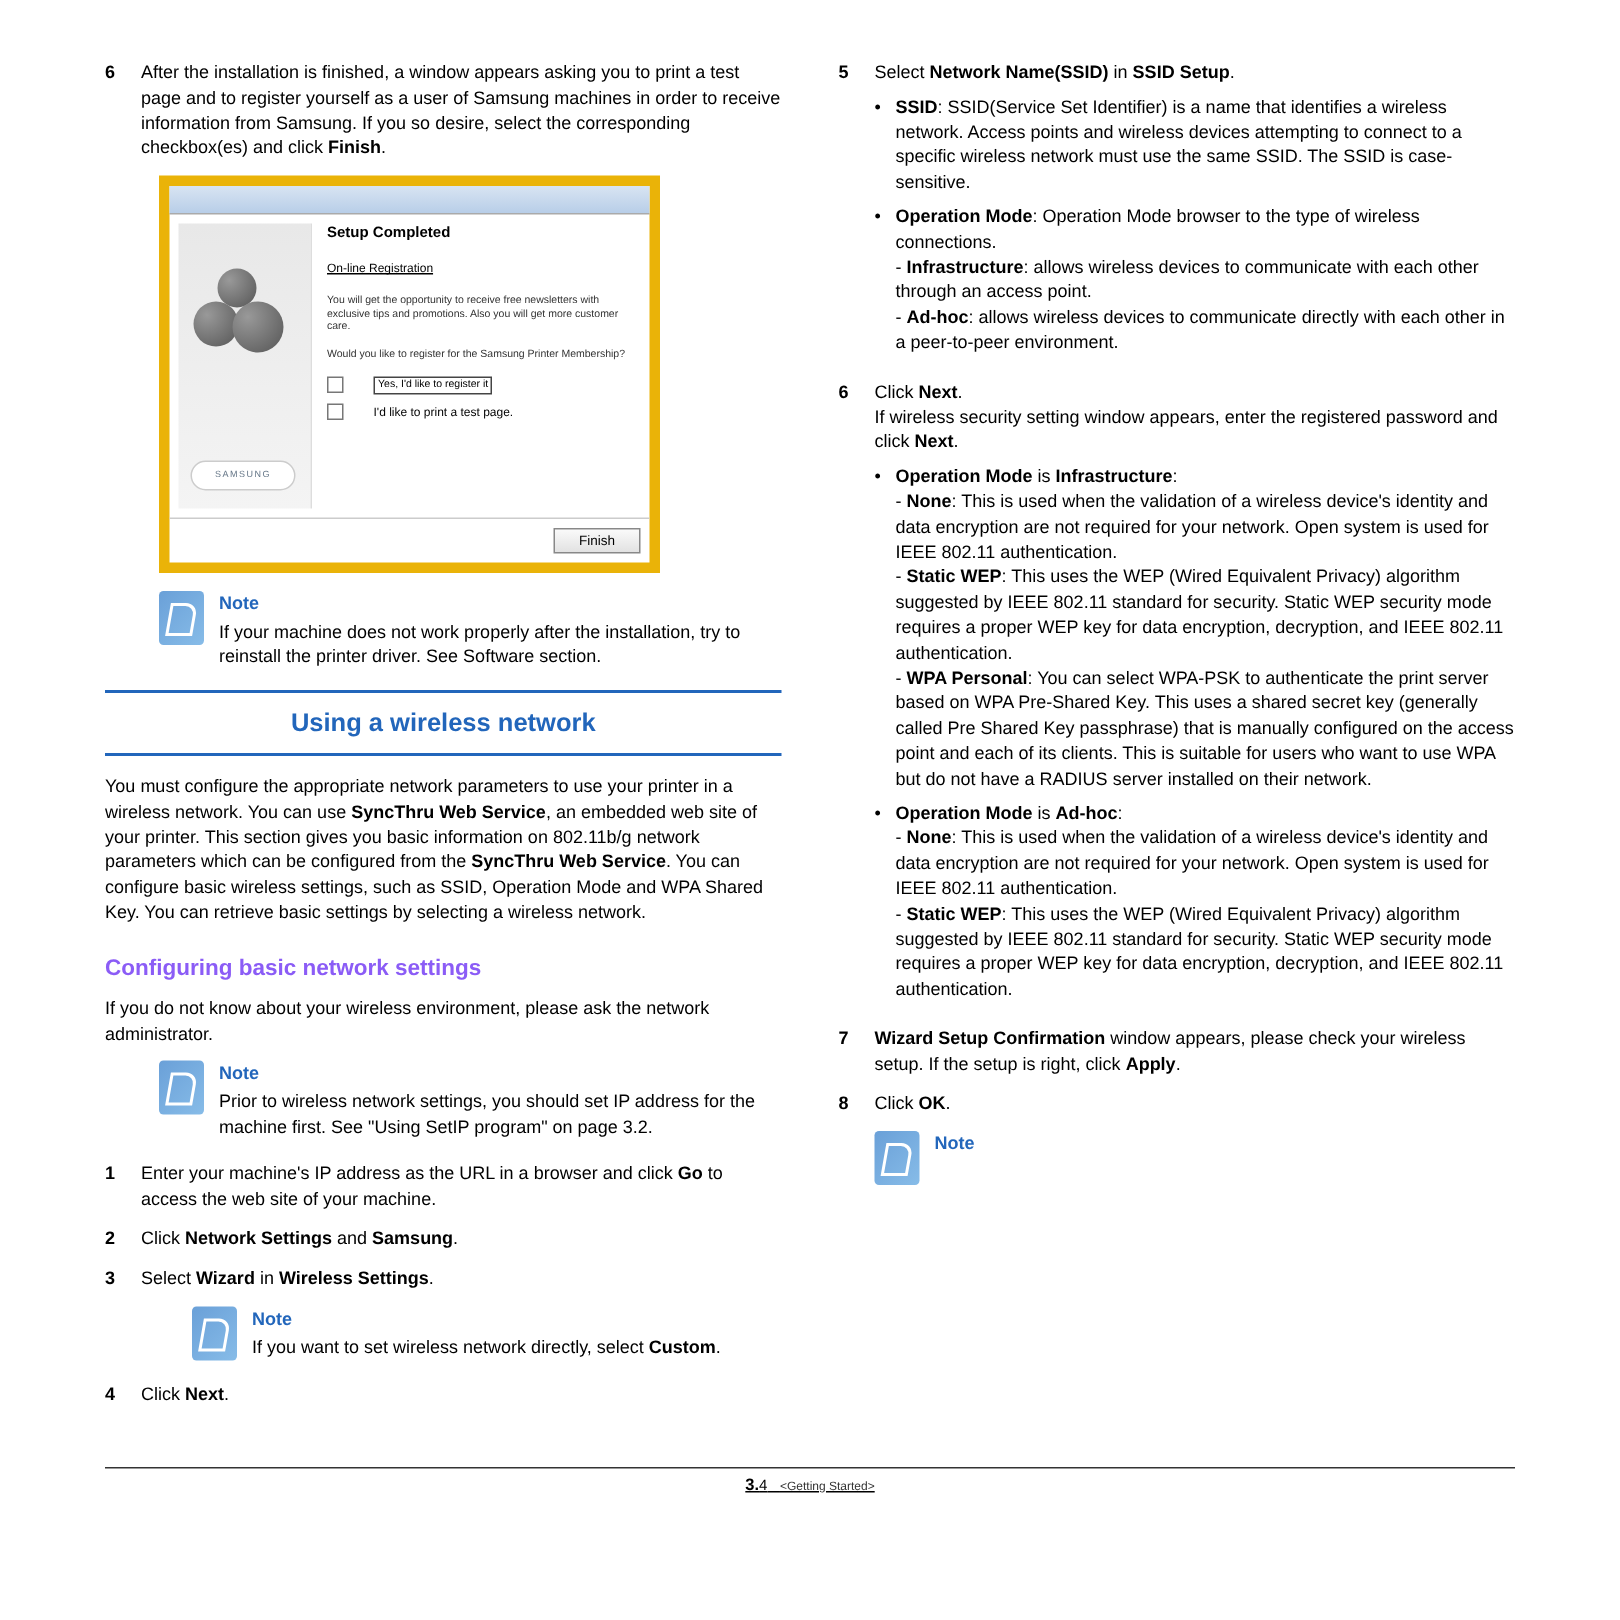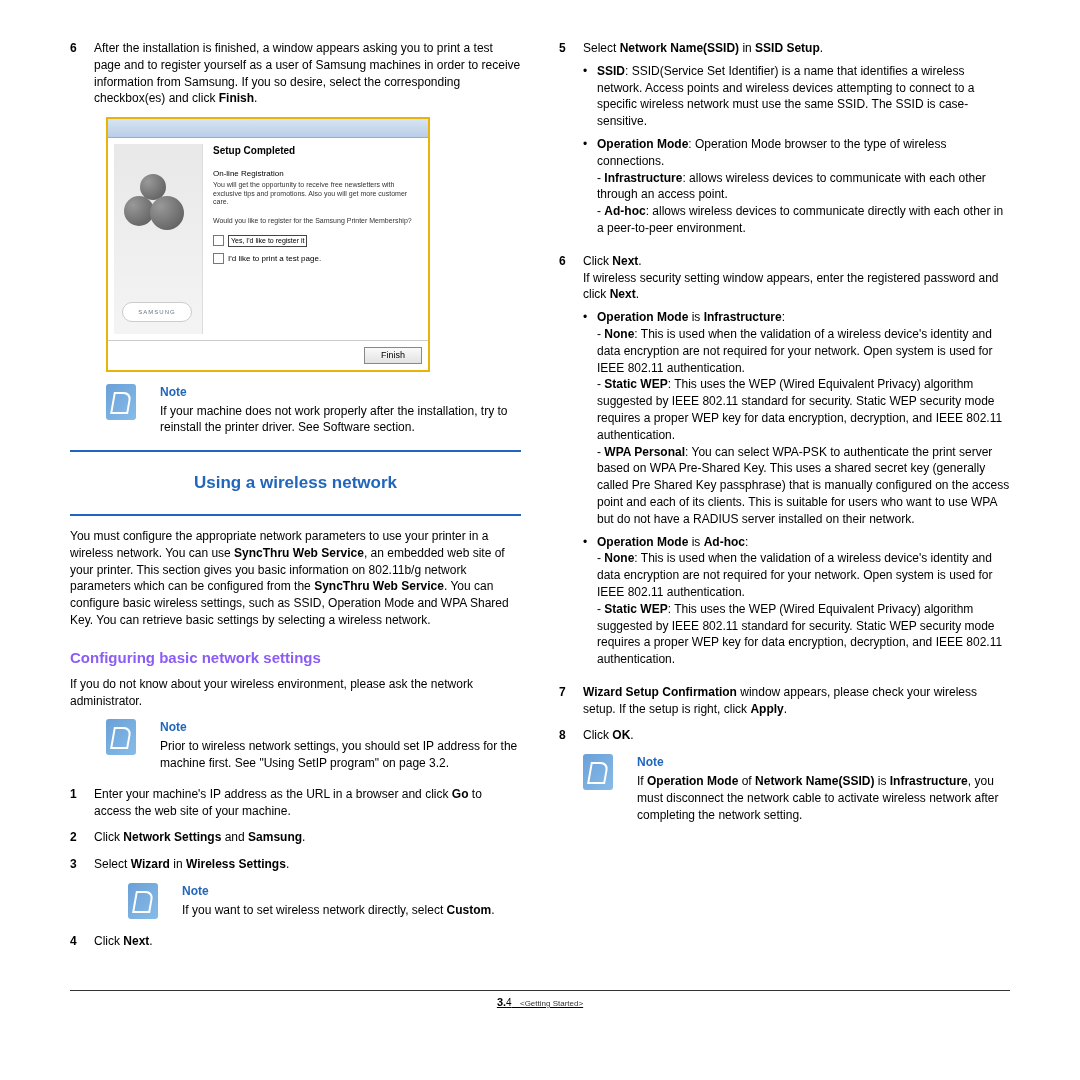--- a/index.html
+++ b/index.html
@@ -27,21 +27,21 @@
   }
   .step-num {
     width: 24px;
     flex-shrink: 0;
     font-weight: bold;
   }
   .step-body {
     flex: 1;
   }
   .screenshot {
-    border: 2px solid #eab308;
+    border: 7px solid #eab308;
     margin: 8px 0 12px 36px;
     width: 320px;
     background: #fff;
     font-size: 9px;
     position: relative;
   }
   .ss-title {
     background: linear-gradient(#d8e4f2, #b8cee8);
     border-bottom: 1px solid #aaa;
     height: 18px;
@@ -84,32 +84,33 @@
     flex: 1;
     padding-right: 4px;
   }
   .ss-h {
     font-weight: bold;
     font-size: 10px;
     margin-bottom: 10px;
   }
   .ss-sub {
     font-size: 8px;
-    margin-bottom: 2px;
+    margin-bottom: 13px;
+    text-decoration: underline;
   }
   .ss-line {
     font-size: 7px;
     line-height: 1.2;
     margin-bottom: 10px;
     color:#333;
   }
   .ss-chk {
     display:flex;
     align-items:center;
-    gap:4px;
+    gap:20px;
     font-size:8px;
     margin-bottom:6px;
   }
   .ss-chkbox {
     width:9px;height:9px;border:1px solid #777;background:#fff;
   }
   .ss-chklabel {
     border:1px solid #444;padding:0 2px;font-size:7px;
   }
   .ss-footer {
@@ -120,21 +121,21 @@
   }
   .ss-btn {
     border:1px solid #888;
     background:linear-gradient(#fafafa,#e2e2e2);
     font-size:9px;
     padding:1px 16px;
   }
   .note {
     display:flex;
     margin: 6px 0 14px 36px;
-    gap:24px;
+    gap:10px;
   }
   .note-indent {
     margin-left: 58px;
   }
   .note-icon {
     width:30px;height:36px;
     background:linear-gradient(135deg,#6aa0d8,#87bce8);
     border-radius:3px;
     flex-shrink:0;
     position:relative;
@@ -156,21 +157,21 @@
     font-weight:bold;
     margin-bottom:2px;
   }
   .section-title {
     text-align:center;
     color:#2266bb;
     font-weight:bold;
     font-size:17px;
     border-top:2px solid #2266bb;
     border-bottom:2px solid #2266bb;
-    padding:19px 0;
+    padding:8px 0;
     margin:14px 0 12px 0;
   }
   .subsection {
     color:#8b5cf6;
     font-weight:bold;
     font-size:15px;
     margin:18px 0 8px 0;
   }
   .para {
     margin-bottom:10px;
@@ -351,23 +352,20 @@
 
     <div class="step">
       <div class="step-num">8</div>
       <div class="step-body"><span>Click </span><b>OK</b><span>.</span></div>
     </div>
 
     <div class="note note-indent" style="margin-left:24px;">
       <div class="note-icon"></div>
       <div class="note-body">
         <div class="note-label">Note</div>
-        <div>
-          <span>If </span><b>Operation Mode</b><span> of </span><b>Network Name(SSID)</b><span> is </span><b>Infrastructure</b><span>, you must disconnect the network cable to activate wireless network after completing the network setting.</span>
-        </div>
       </div>
     </div>
 
   </div>
 </div>
 
 <div class="footer">
   <span class="pg">3.</span><span>4</span>
   &nbsp;&nbsp;<span class="chap">&lt;Getting Started&gt;</span>
 </div>

